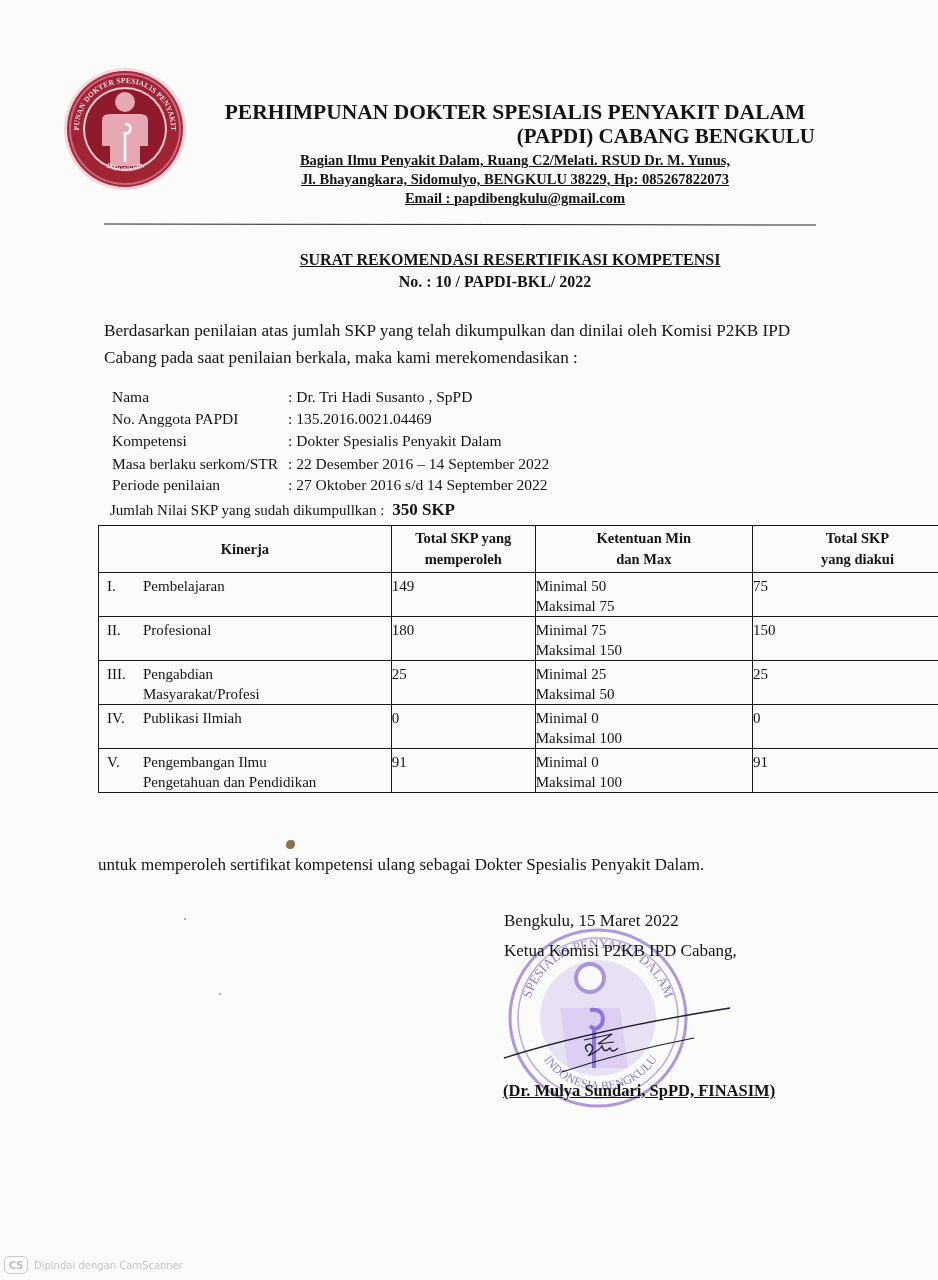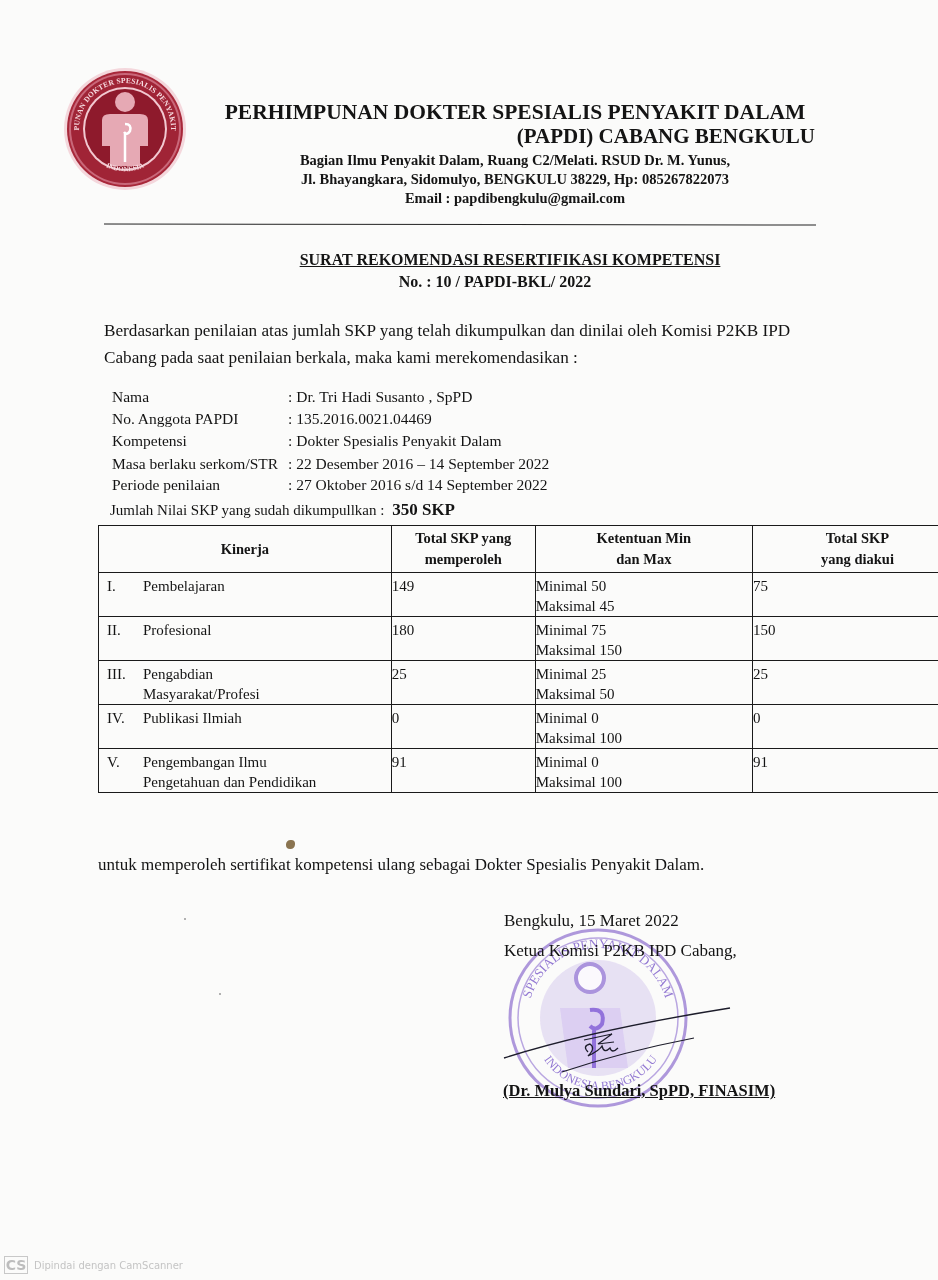--- a/index.html
+++ b/index.html
@@ -9,21 +9,21 @@
       font-family: "Liberation Serif", serif;
     }
     .abs { position: absolute; }
 
     
     #logo { left: 62px; top: 66px; width: 126px; height: 126px; }
     .org1 { left: 215px; top: 100px; width: 600px; text-align: center;
       font-weight: bold; font-size: 21.5px; letter-spacing: 0; }
     .org2 { left: 215px; top: 124px; width: 600px; text-align: right;
       font-weight: bold; font-size: 21px; }
-    .addr { left: 215px; width: 600px; text-align: center; font-weight: bold; font-size: 14.5px; }
+    .addr { left: 215px; width: 600px; text-align: center; font-weight: bold; font-size: 14.5px; text-decoration: underline; }
     .addr1 { top: 152px; }
     .addr2 { top: 171px; }
     .addr3 { top: 190px; }
     #rule { left: 104px; top: 224px; width: 712px; height: 0; border-top: 1.6px solid #222; transform: rotate(0.1deg); }
 
     
     .title { left: 0; width: 1020px; top: 251px; text-align: center; font-weight: bold;
       font-size: 16px; text-decoration: underline; }
     .number { left: 0; width: 990px; top: 273px; text-align: center; font-weight: bold; font-size: 16px; }
 
@@ -60,22 +60,22 @@
     
     .place-date { left: 504px; top: 911px; font-size: 17px; white-space: nowrap; }
     .position { left: 504px; top: 941px; font-size: 17px; white-space: nowrap; z-index: 3; }
     #stamp { left: 498px; top: 918px; width: 200px; height: 200px; z-index: 2; opacity: 0.85; }
     #signature { left: 502px; top: 1000px; width: 230px; height: 100px; z-index: 4; }
     .signer { left: 503px; top: 1081px; font-size: 16.5px; font-weight: bold; text-decoration: underline; white-space: nowrap; z-index: 5; }
 
     
     .watermark { left: 4px; top: 1256px; display: flex; align-items: center; gap: 6px; color: #c4c4c4;
       font-family: "DejaVu Sans", sans-serif; font-size: 10px; }
-    .cs-icon { width: 22px; height: 16px; border: 1.5px solid #c8c8c8; border-radius: 0; font-weight: bold;
-      font-size: 14px; display: flex; align-items: center; justify-content: center; color: #bdbdbd; }
+    .cs-icon { width: 22px; height: 16px; border: 1.5px solid #c8c8c8; border-radius: 5px; font-weight: bold;
+      font-size: 10px; display: flex; align-items: center; justify-content: center; color: #bdbdbd; }
 
     .dot { position: absolute; width: 2px; height: 2px; background: #999; border-radius: 50%; }
   </style>
 </head>
 <body>
 
 <svg id="logo" class="abs" viewBox="0 0 126 126">
   <defs>
     <path id="ringTop" d="M 17 63 A 46 46 0 0 1 109 63"></path>
     <path id="ringBot" d="M 28 88 A 44 44 0 0 0 98 88"></path>
@@ -161,21 +161,21 @@
             <span class="roman">I.</span>
             <span class="kin">
               <div>Pembelajaran</div>
               <div></div>
             </span>
           </div>
         </td>
       <td class="c">149</td>
       <td class="c">
           <div>Minimal 50</div>
-          <div>Maksimal 45</div>
+          <div>Maksimal 75</div>
         </td>
       <td class="c">75</td>
     </tr>
     <tr>
       <td>
           <div class="kin-wrap">
             <span class="roman">II.</span>
             <span class="kin">
               <div>Profesional</div>
               <div></div>

